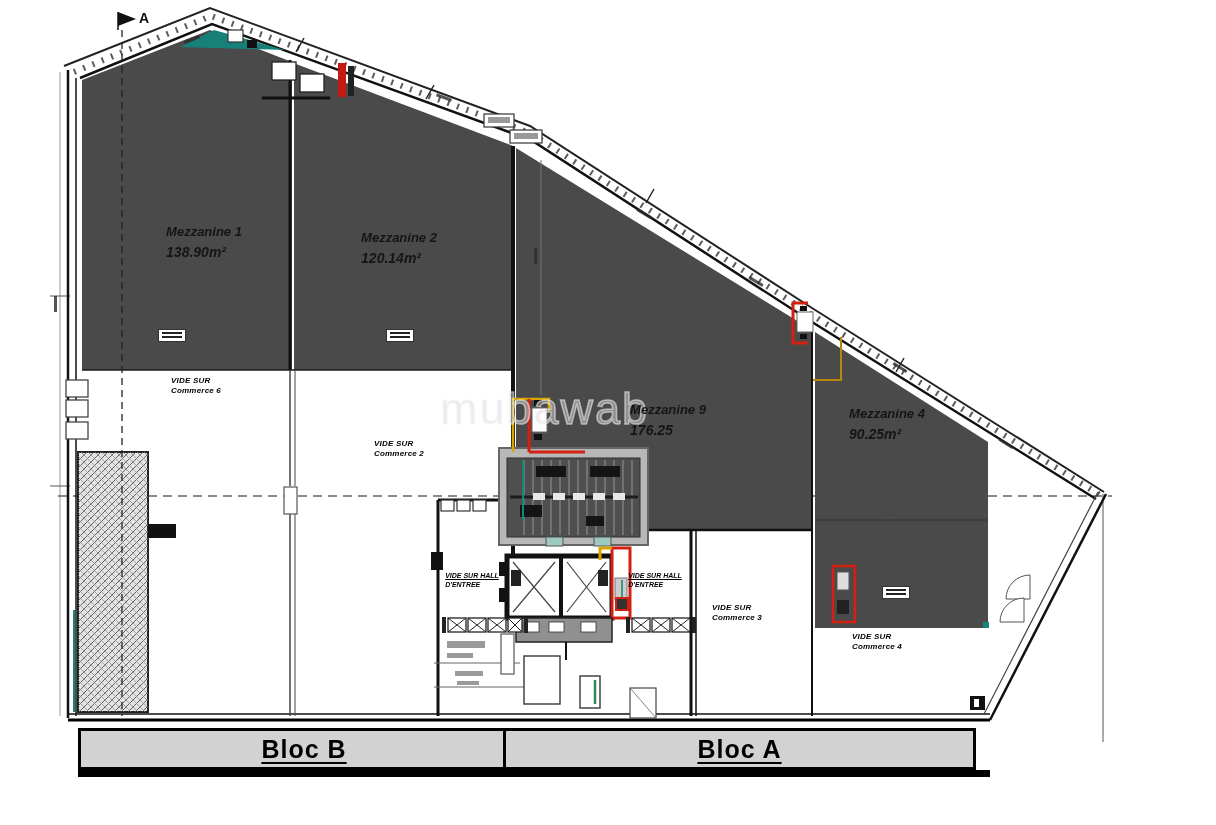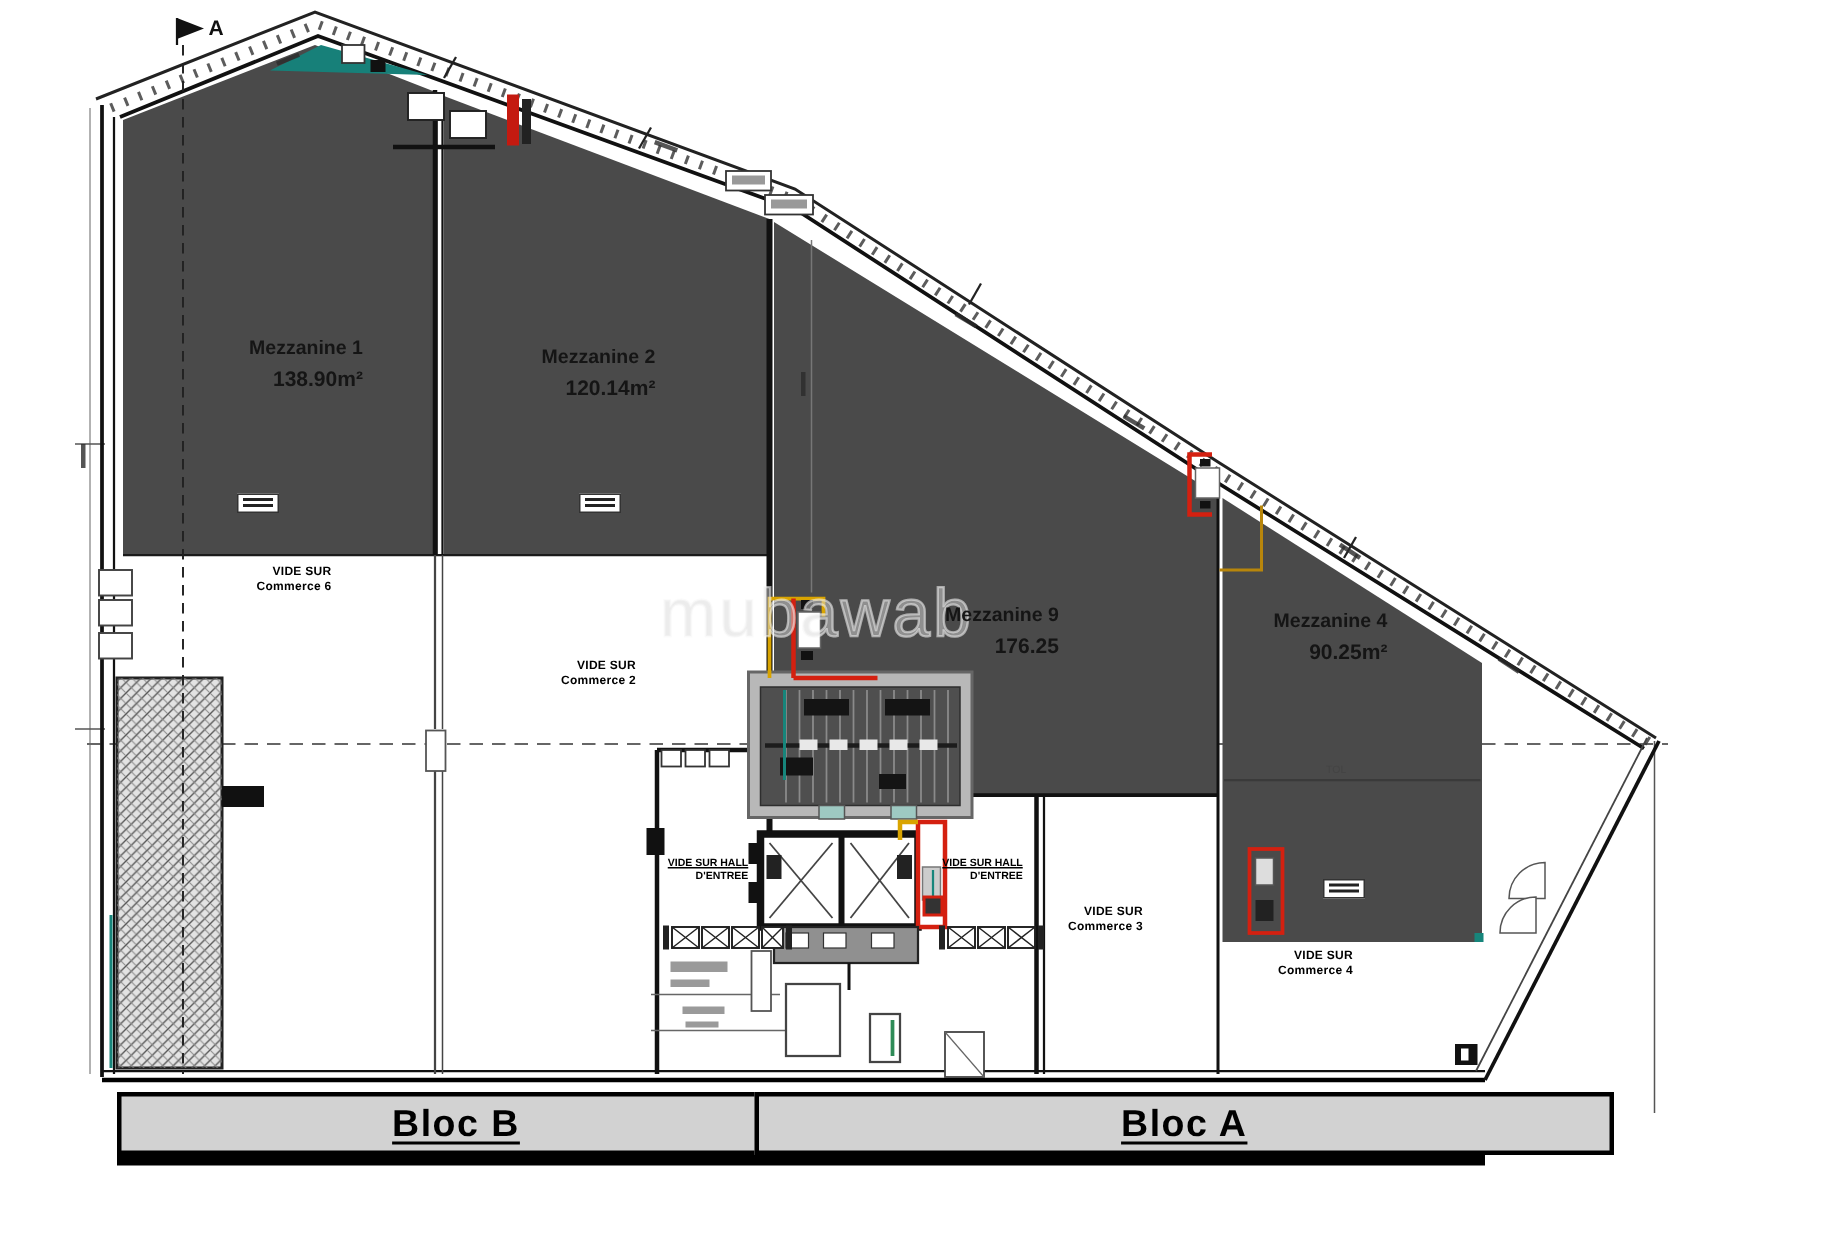--- a/index.html
+++ b/index.html
@@ -1,20 +1,20 @@
 <!DOCTYPE html>
 <html style="--slab: #4a4a4a; --bar-fill: #d2d2d2; --accent-red: #d42010; --accent-yellow: #d9a400; --accent-teal: #17857b;"><head>
 <meta charset="utf-8">
 <style>
   html,body{margin:0;padding:0;background:#fff;}
   .canvas{position:relative;width:1216px;height:825px;background:#fff;overflow:hidden;
           font-family:"Liberation Sans","DejaVu Sans",sans-serif;}
   .canvas svg{position:absolute;left:0;top:0;}
   .abs{position:absolute;}
-  .ctr{transform:translateX(-50%);text-align:right;}
+  .ctr{transform:translateX(-50%);text-align:left;font-style:italic;}
   .mezz-label{color:#151515;font-weight:bold;font-size:13px;line-height:1.5;z-index:6;}
   .mezz-label .area{font-size:14px;}
   .void-label{color:#000;font-weight:bold;font-size:8px;line-height:1.25;z-index:6;letter-spacing:0.2px;}
   .hall-label{color:#000;font-weight:bold;font-size:7px;line-height:1.3;z-index:6;}
   .hall-label .l1{text-decoration:underline;}
   .tiny-label{color:#444;font-size:7px;z-index:6;}
   .marker-a{color:#111;font-weight:bold;font-size:14px;z-index:7;}
   .watermark{left:440px;top:383px;width:340px;font-size:45px;font-weight:normal;letter-spacing:2px;
              color:rgba(170,170,170,0.22);-webkit-text-stroke:1.5px rgba(245,245,245,0.55);
              text-shadow:0 0 1px rgba(255,255,255,0.35);z-index:5;user-select:none;}
@@ -310,18 +310,18 @@
 <div class="abs ctr hall-label" style="left:655px;top:571px;">
   <div class="l1">VIDE SUR HALL</div>
   <div>D'ENTREE</div>
 </div>
 
 <div class="abs tiny-label" style="left:884px;top:510px;">TOL</div>
 
 <div class="abs bloc-bar" style="left:78px;top:728px;width:452px;height:42px;">
   <span>Bloc B</span>
 </div>
-<div class="abs bloc-bar" style="left:503px;top:728px;width:573px;height:42px;">
+<div class="abs bloc-bar" style="left:503px;top:728px;width:473px;height:42px;">
   <span>Bloc A</span>
 </div>
 <div class="abs base-strip" style="left:78px;top:770px;width:912px;height:7px;"></div>
 
 </div>
 
 </body></html>

